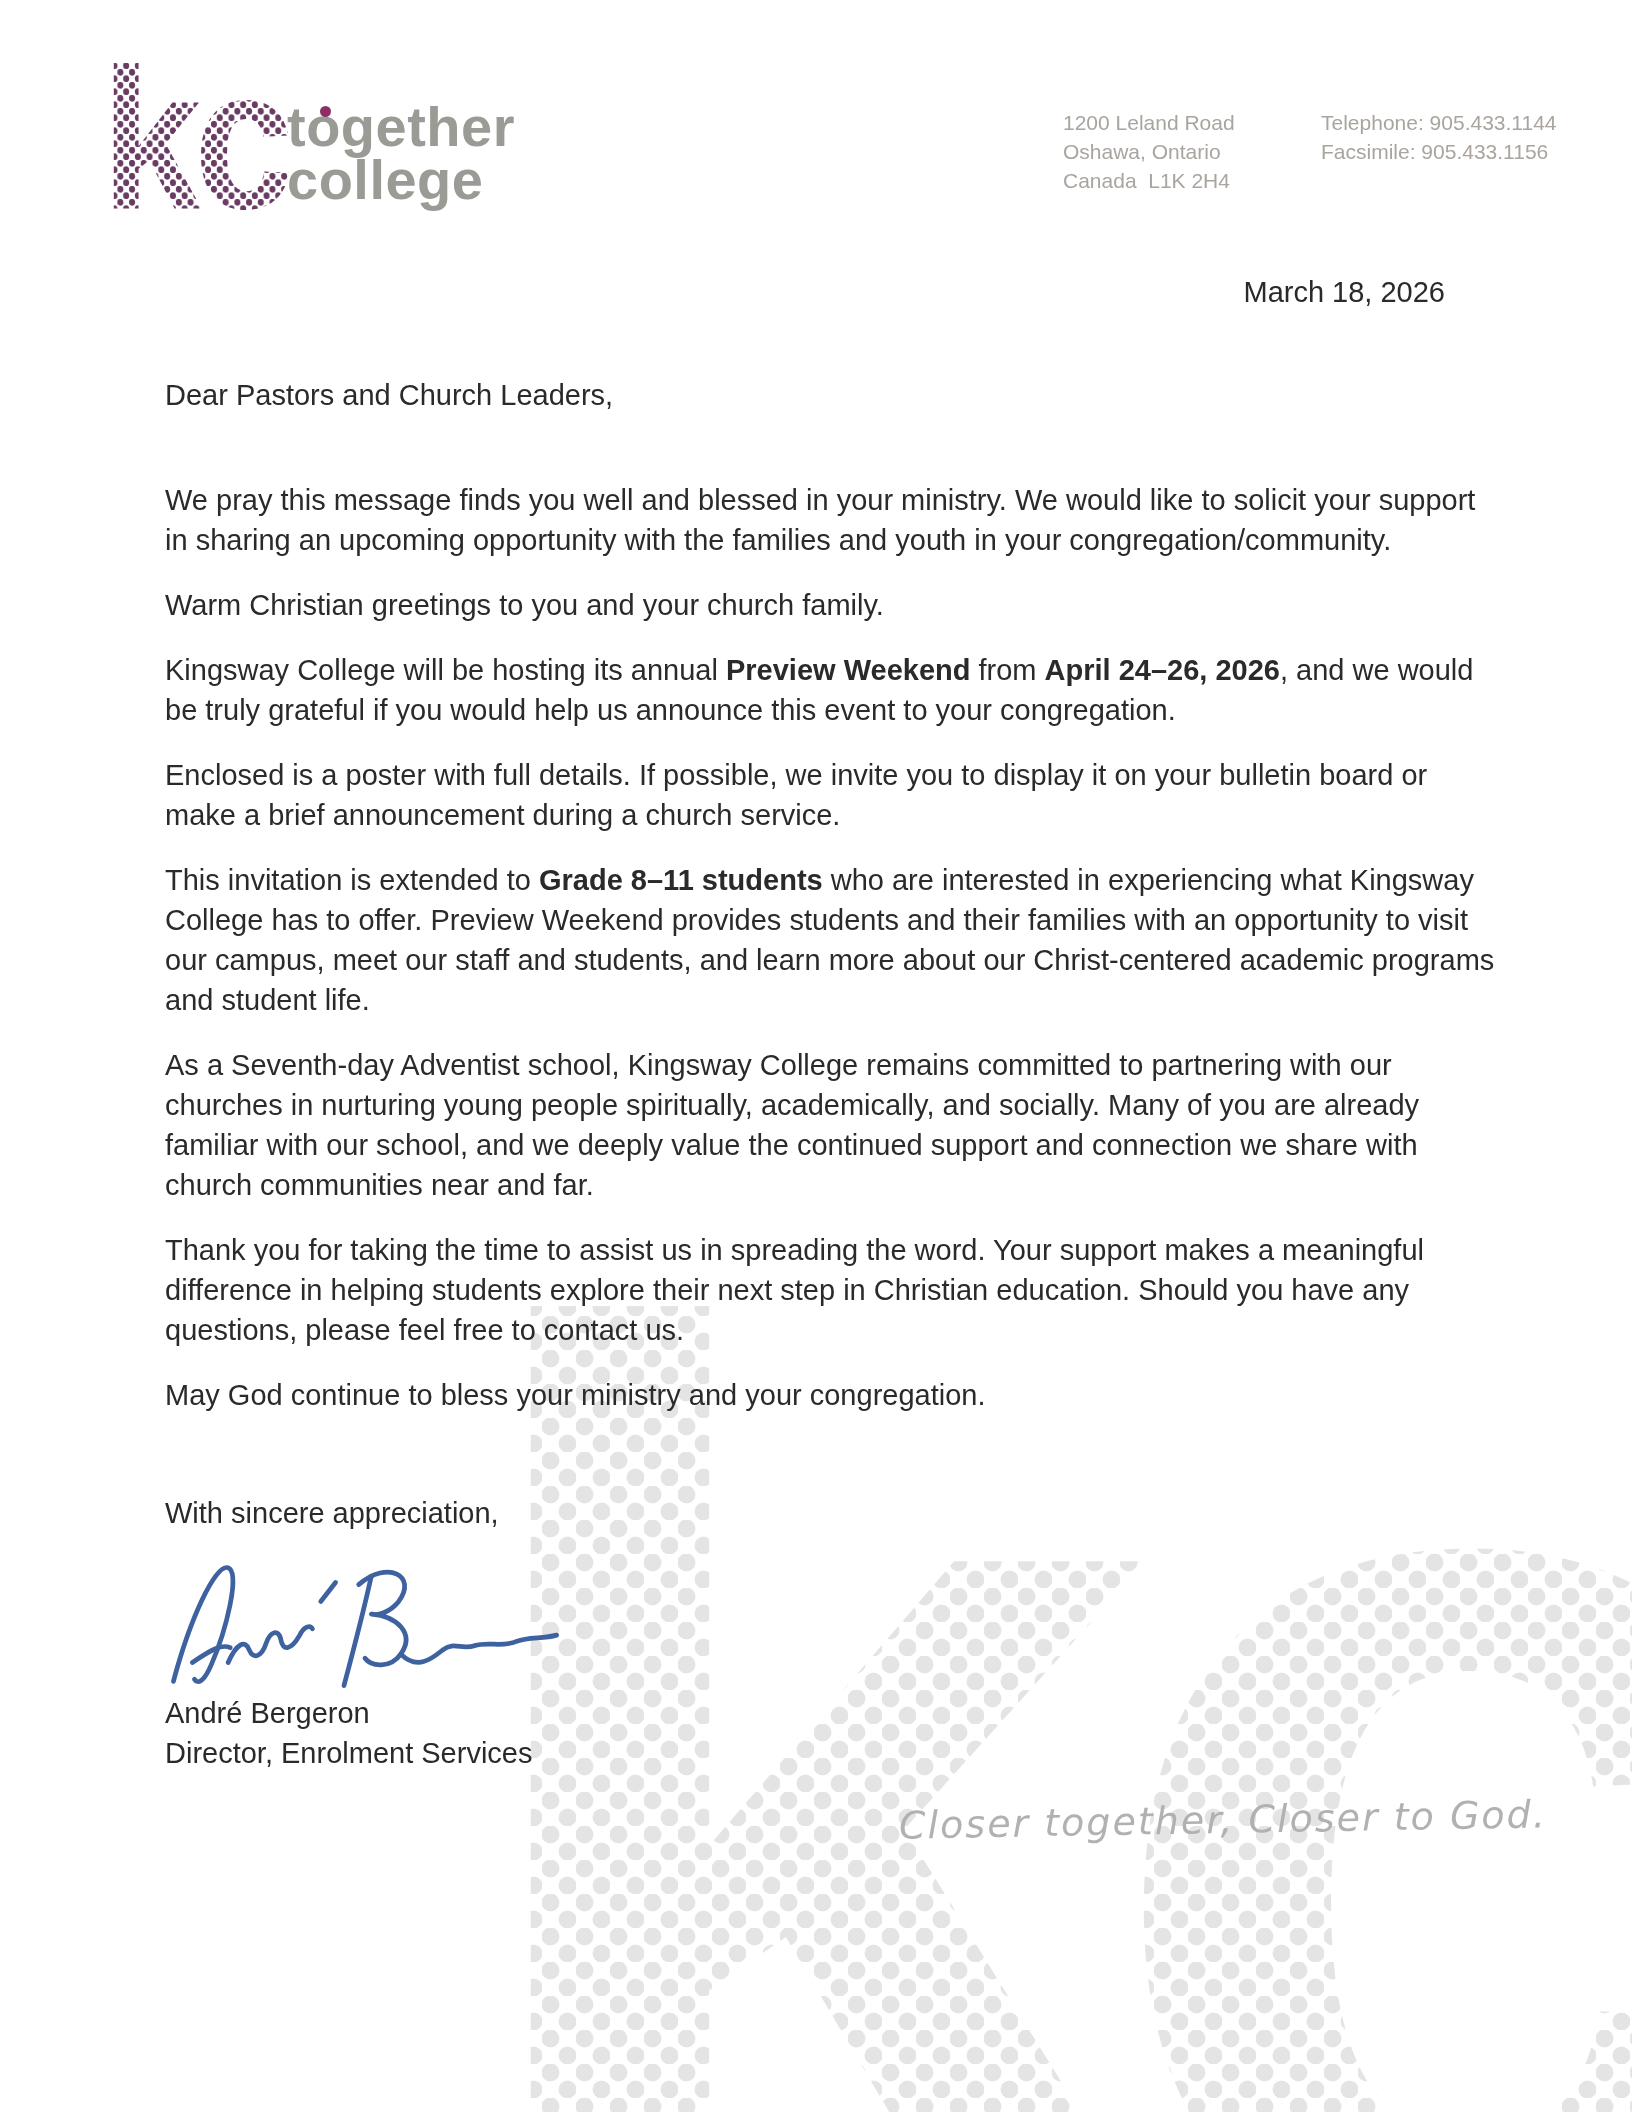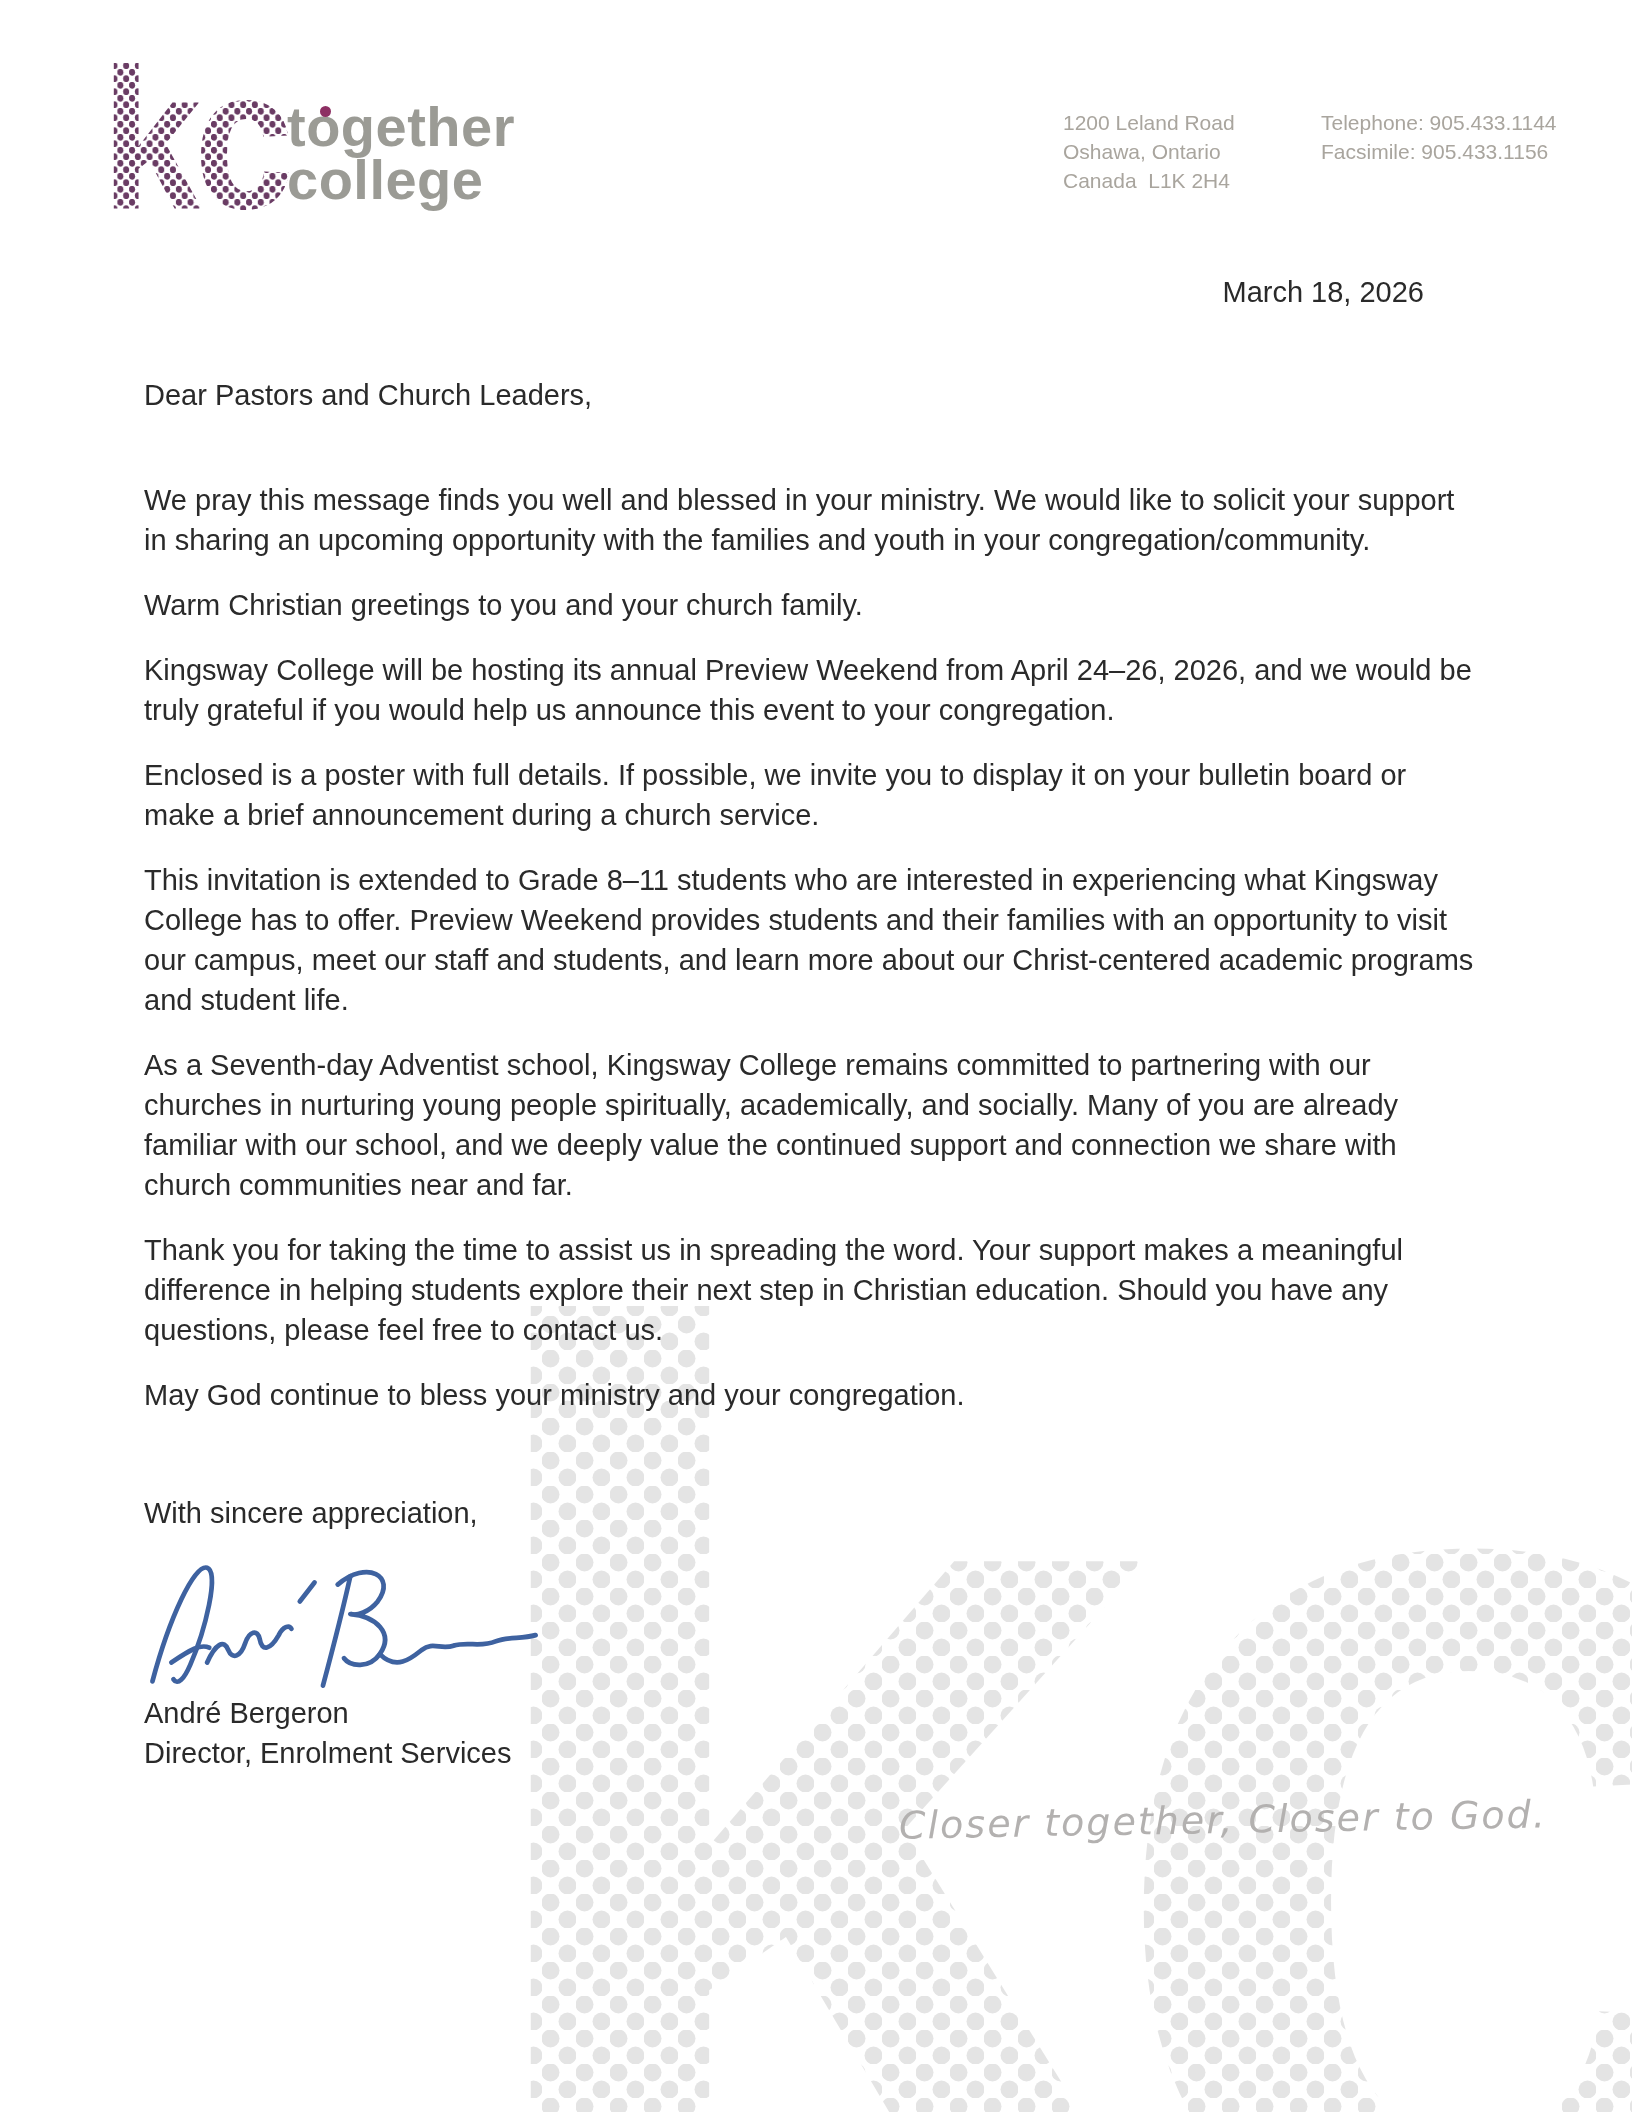--- a/index.html
+++ b/index.html
@@ -25,25 +25,25 @@
   }
   .lh-address{
     position:absolute;left:1063px;top:108px;z-index:1;
     font-size:21px;line-height:29px;color:#a9a59e;
   }
   .lh-contact{
     position:absolute;left:1321px;top:108px;z-index:1;
     font-size:21px;line-height:29px;color:#a9a59e;
   }
   
-  .content{position:absolute;left:144px;top:272px;width:1332px;z-index:1;}
+  .content{position:absolute;left:165px;top:272px;width:1332px;z-index:1;}
   .date{font-size:29px;line-height:40px;text-align:right;padding-right:52px;}
   .salutation{font-size:29px;line-height:40px;margin:63px 0 65px 0;}
   .body-paragraphs p{font-size:29px;line-height:40px;margin:0 0 25px 0;}
-  .body-paragraphs .b{font-weight:normal;}
+  .body-paragraphs .b{font-weight:bold;}
   .closing{font-size:29px;line-height:40px;margin-top:78px;}
   .signature-svg{display:block;margin-top:20px;}
   .sig-name,.sig-title{font-size:29px;line-height:40px;}
   
   .tagline{
     position:absolute;right:85px;top:1798px;z-index:1;
     font-size:38px;letter-spacing:2px;color:#b3b1b0;
     font-style:italic;transform:rotate(-1deg);
     font-family:"DejaVu Sans",sans-serif;
   }

